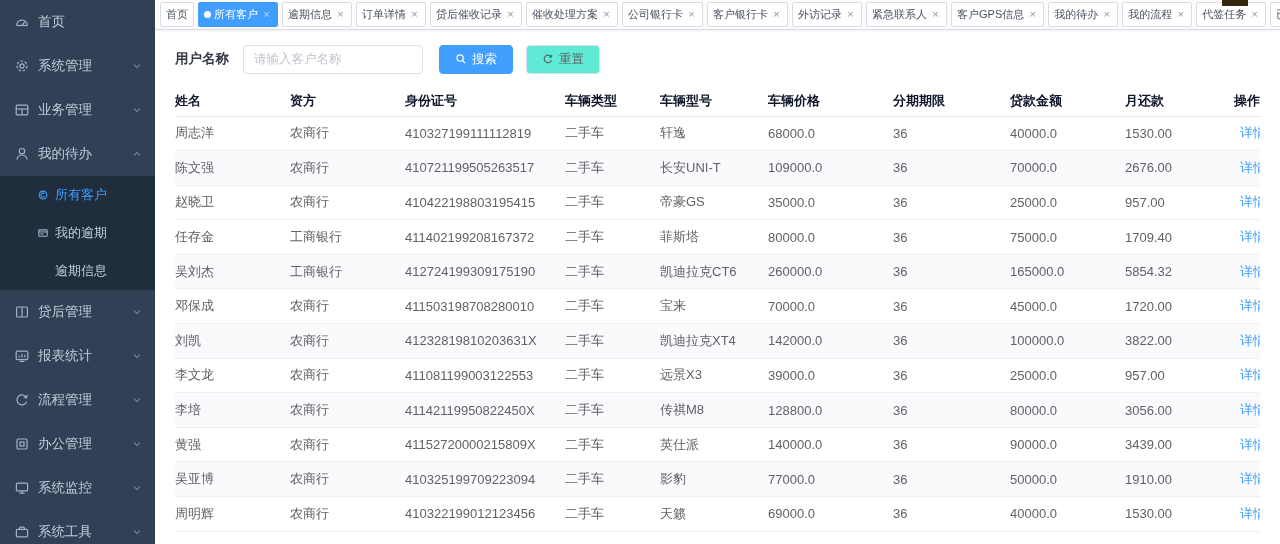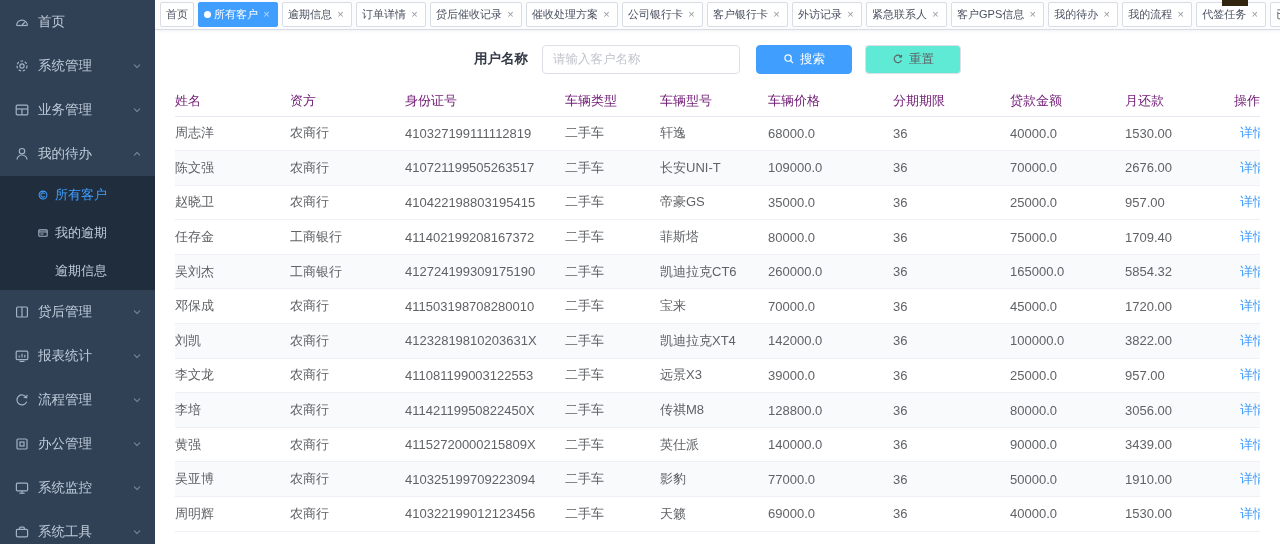--- a/index.html
+++ b/index.html
@@ -31,36 +31,36 @@
     border:1px solid #d8dce5; background:#fff; color:#495060; font-size:11px;
     padding:0 5px; margin-right:4px; cursor:pointer; border-radius:2px; }
   .tab.active { background:#409eff; border-color:#409eff; color:#fff; }
   .tab .dot { width:7px; height:7px; border-radius:50%; background:#fff; display:inline-block; }
   .tab .close { width:11px; text-align:center; font-size:11px; line-height:11px;
     opacity:.6; border-radius:50%; }
   .browser-artifact { position:absolute; left:1222px; top:0; width:26px; height:6px;
     background:#33250e; z-index:9; }
 
   
-  .search-row { display:flex; align-items:center; margin:14px 20px 12px 20px; height:30px;justify-content:center; }
+  .search-row { display:flex; align-items:center; margin:14px 20px 12px 20px; height:30px; }
   .search-label { font-size:13.5px; font-weight:bold; color:#333a45; margin-right:14px; }
-  .search-input { width:198px; height:29px; border:1px solid #dcdfe6; border-radius:4px;
+  .search-input { width:180px; height:29px; border:1px solid #dcdfe6; border-radius:4px;
     padding:0 10px; font-size:12.5px; color:#606266; outline:none; margin-right:16px;
     font-family:inherit; }
   .search-input::placeholder { color:#c0c4cc; }
   .btn { height:29px; border-radius:4px; font-size:12.5px; display:inline-flex;
-    align-items:center; gap:5px; padding:0 26px; cursor:pointer; font-family:inherit; }
+    align-items:center; gap:5px; padding:0 15px; cursor:pointer; font-family:inherit; }
   .btn-primary { background:#409eff; border:1px solid #409eff; color:#fff; margin-right:13px; }
   .btn-plain { background:#5eead4; border:1px solid #dcdfe6; color:#606266; }
   .btn svg { width:12px; height:12px; }
 
   
   .table-wrap { margin:0 20px; }
   table { width:1085px; border-collapse:collapse; table-layout:fixed; }
-  th { height:30px; text-align:left; font-size:13px; font-weight:normal; color:#701a75;
+  th { height:30px; text-align:left; font-size:13px; font-weight:bold; color:#0f172a;
     border-bottom:1px solid #e6e9f0; white-space:nowrap; overflow:hidden;margin-left:24px; }
   td { height:34.6px; font-size:13px; color:#606266; border-bottom:1px solid #eef0f5;
     white-space:nowrap; overflow:hidden; }
   tr.stripe td { background:#f9fafc; }
   th.col-action, td.col-action { text-align:right; }
   .detail-link { color:#409eff; text-decoration:none; cursor:pointer;margin-left:20px; }
 </style>
 </head>
 <body>
 

